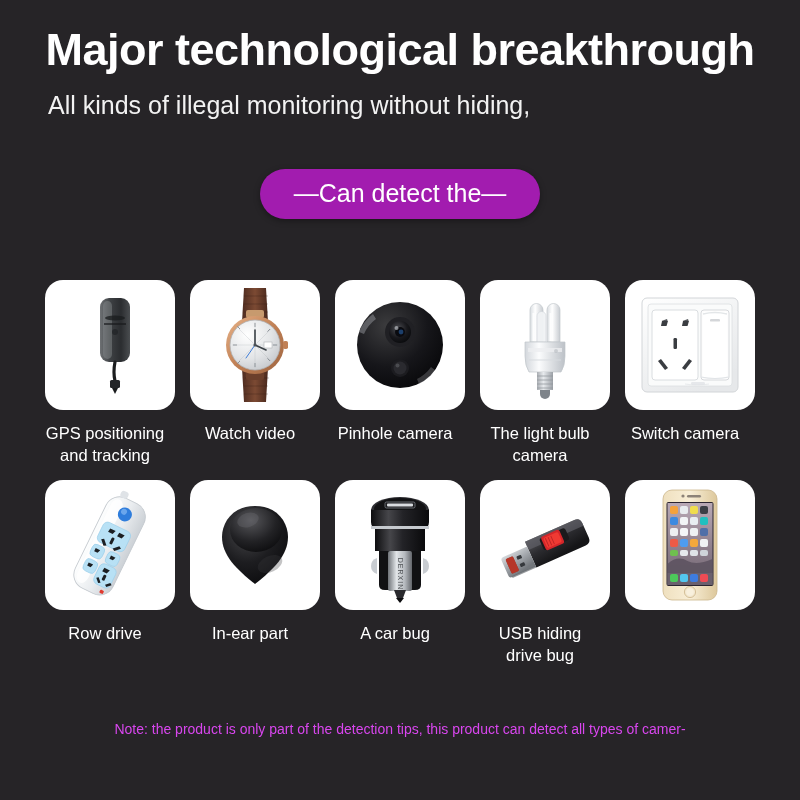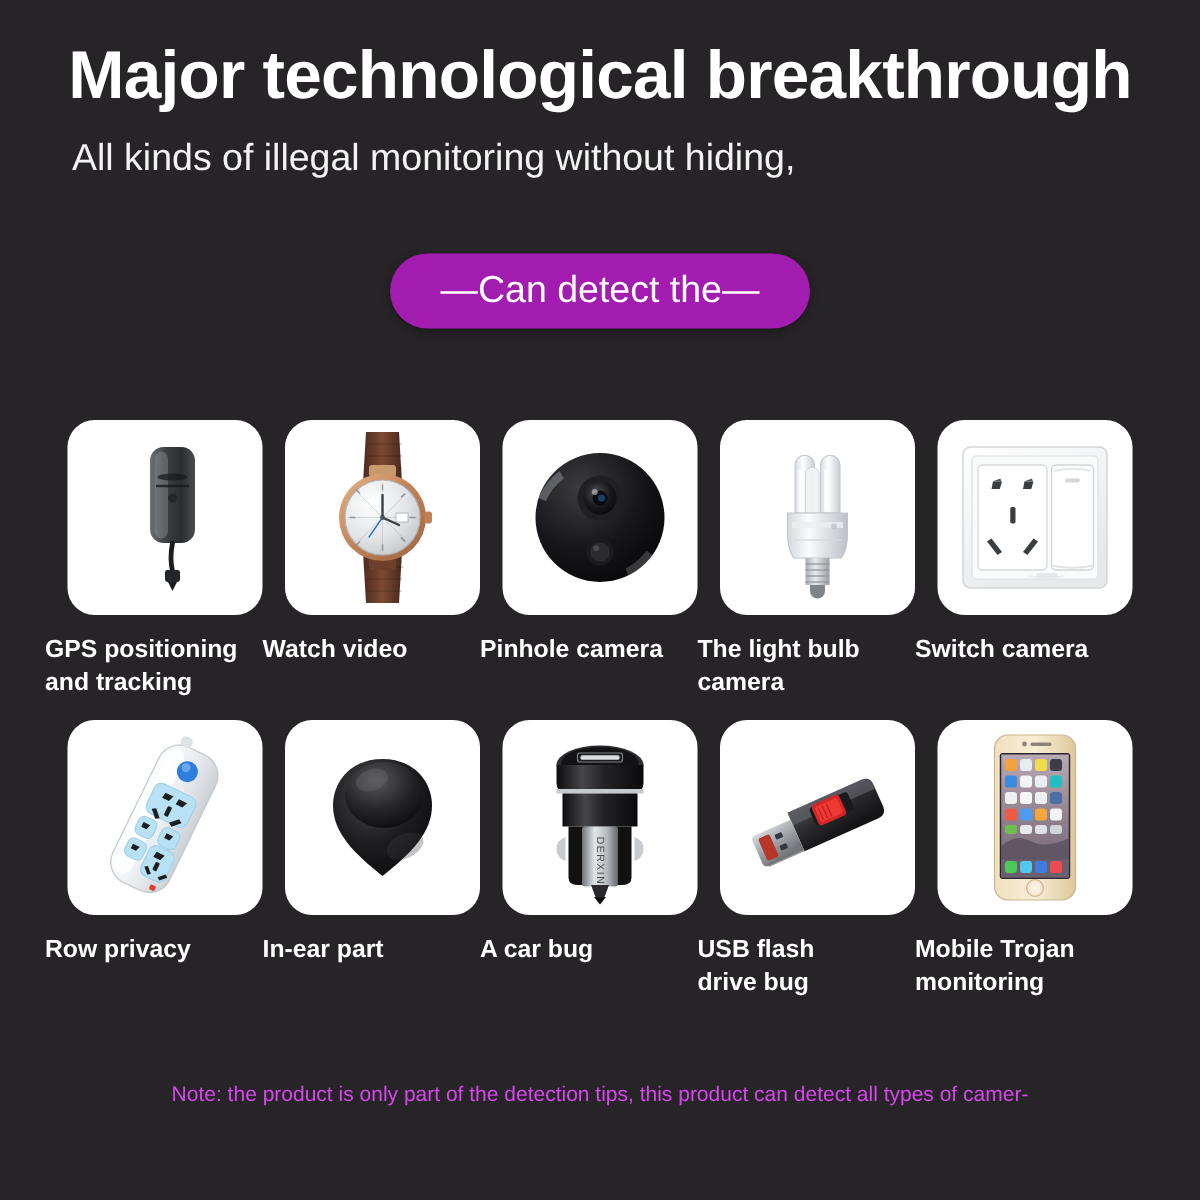--- a/index.html
+++ b/index.html
@@ -36,22 +36,22 @@
   .grid{position:absolute;left:45px;top:280px;width:712px;}
   .row{display:flex;gap:15px;}
   .row.second{margin-top:14px;}
   .cell{width:130px;display:flex;flex-direction:column;align-items:center;}
   .tile{
     width:130px;height:130px;background:#ffffff;border-radius:18px;
     display:flex;align-items:center;justify-content:center;overflow:hidden;
     position:relative;
   }
   .caption{
-    margin-top:12px;width:150px;margin-left:-10px;
-    font-size:16.5px;line-height:22px;color:#ffffff;font-weight:700;
+    margin-top:12px;width:150px;margin-left:-10px;text-align:center;
+    font-size:16.5px;line-height:22px;color:#ffffff;font-weight:400;
   }
 
   
   .note{
     position:absolute;left:0;top:717px;width:800px;text-align:center;
     font-size:14px;line-height:25px;color:#d946ef;
   }
   .note div{white-space:nowrap;}
 
   svg{display:block;}
@@ -296,21 +296,21 @@
               <path d="M70 88 l6 0 l-1.5 4 l-5 0 z" fill="#1c1f22"></path>
               <rect x="72.5" y="94" width="3" height="6" rx="1" fill="#1c1f22"></rect>
               <path d="M69 99 l4 4 l-2 1.4 l-4 -4 z" fill="#1c1f22"></path>
               <path d="M82 99 l-4 4 l2 1.4 l4 -4 z" fill="#1c1f22"></path>
               <rect x="76" y="109" width="4" height="3.5" rx="1" fill="#e03a2f"></rect>
               <rect x="52" y="10" width="8" height="7" rx="3" fill="#dfe3e7"></rect>
             </g>
           </svg>
         </div>
         <div class="caption">
-          <span>Row privacy</span>
+          <span>Row drive</span>
           <span></span>
         </div>
       </div>
 
       <div class="cell">
         <div class="tile">
           <svg width="130" height="130" viewBox="0 0 130 130">
             <defs>
               <radialGradient id="budG" cx="0.38" cy="0.3" r="0.85">
                 <stop offset="0" stop-color="#4a4a4d"></stop>
@@ -410,21 +410,21 @@
               <path d="M22 59 h26 v22 h-26 q-3 0 -3 -3 v-16 q0 -3 3 -3 z" fill="url(#usbMetal)"></path>
               <rect x="23" y="62" width="8" height="16" rx="1.5" fill="#8e2b22"></rect>
               <rect x="23" y="62" width="8" height="16" rx="1.5" fill="#c0392b" opacity=".8"></rect>
               <rect x="34" y="64" width="5" height="3.5" rx="0.8" fill="#35383c"></rect>
               <rect x="34" y="72" width="5" height="3.5" rx="0.8" fill="#35383c"></rect>
               <path d="M22 80 h26 v2 h-26 z" fill="#6b6f74" opacity=".7"></path>
             </g>
           </svg>
         </div>
         <div class="caption">
-          <span>USB flash</span>
+          <span>USB hiding</span>
           <br><span>drive bug</span>
         </div>
       </div>
 
       <div class="cell">
         <div class="tile">
           <svg width="130" height="130" viewBox="0 0 130 130">
             <defs>
               <linearGradient id="goldG" x1="0" y1="0" x2="1" y2="0">
                 <stop offset="0" stop-color="#efe0bf"></stop>
@@ -469,24 +469,20 @@
             <g>
               <rect x="45" y="94" width="8" height="8" rx="2" fill="#4cc95a"></rect>
               <rect x="55" y="94" width="8" height="8" rx="2" fill="#53c7f0"></rect>
               <rect x="65" y="94" width="8" height="8" rx="2" fill="#3d7ce0"></rect>
               <rect x="75" y="94" width="8" height="8" rx="2" fill="#ef4b54"></rect>
             </g>
             <circle cx="65" cy="112" r="5.6" fill="#f2e7ce" stroke="#cdb68c" stroke-width="0.8"></circle>
             <circle cx="65" cy="112" r="3.8" fill="#f8f0dd"></circle>
           </svg>
         </div>
-        <div class="caption">
-          <span>Mobile Trojan</span>
-          <br><span>monitoring</span>
-        </div>
       </div>
     </div>
   </div>
 
   <div class="note">
     <div>Note: the product is only part of the detection tips, this product can detect all types of camer-</div>
   </div>
 
 </div>
 

